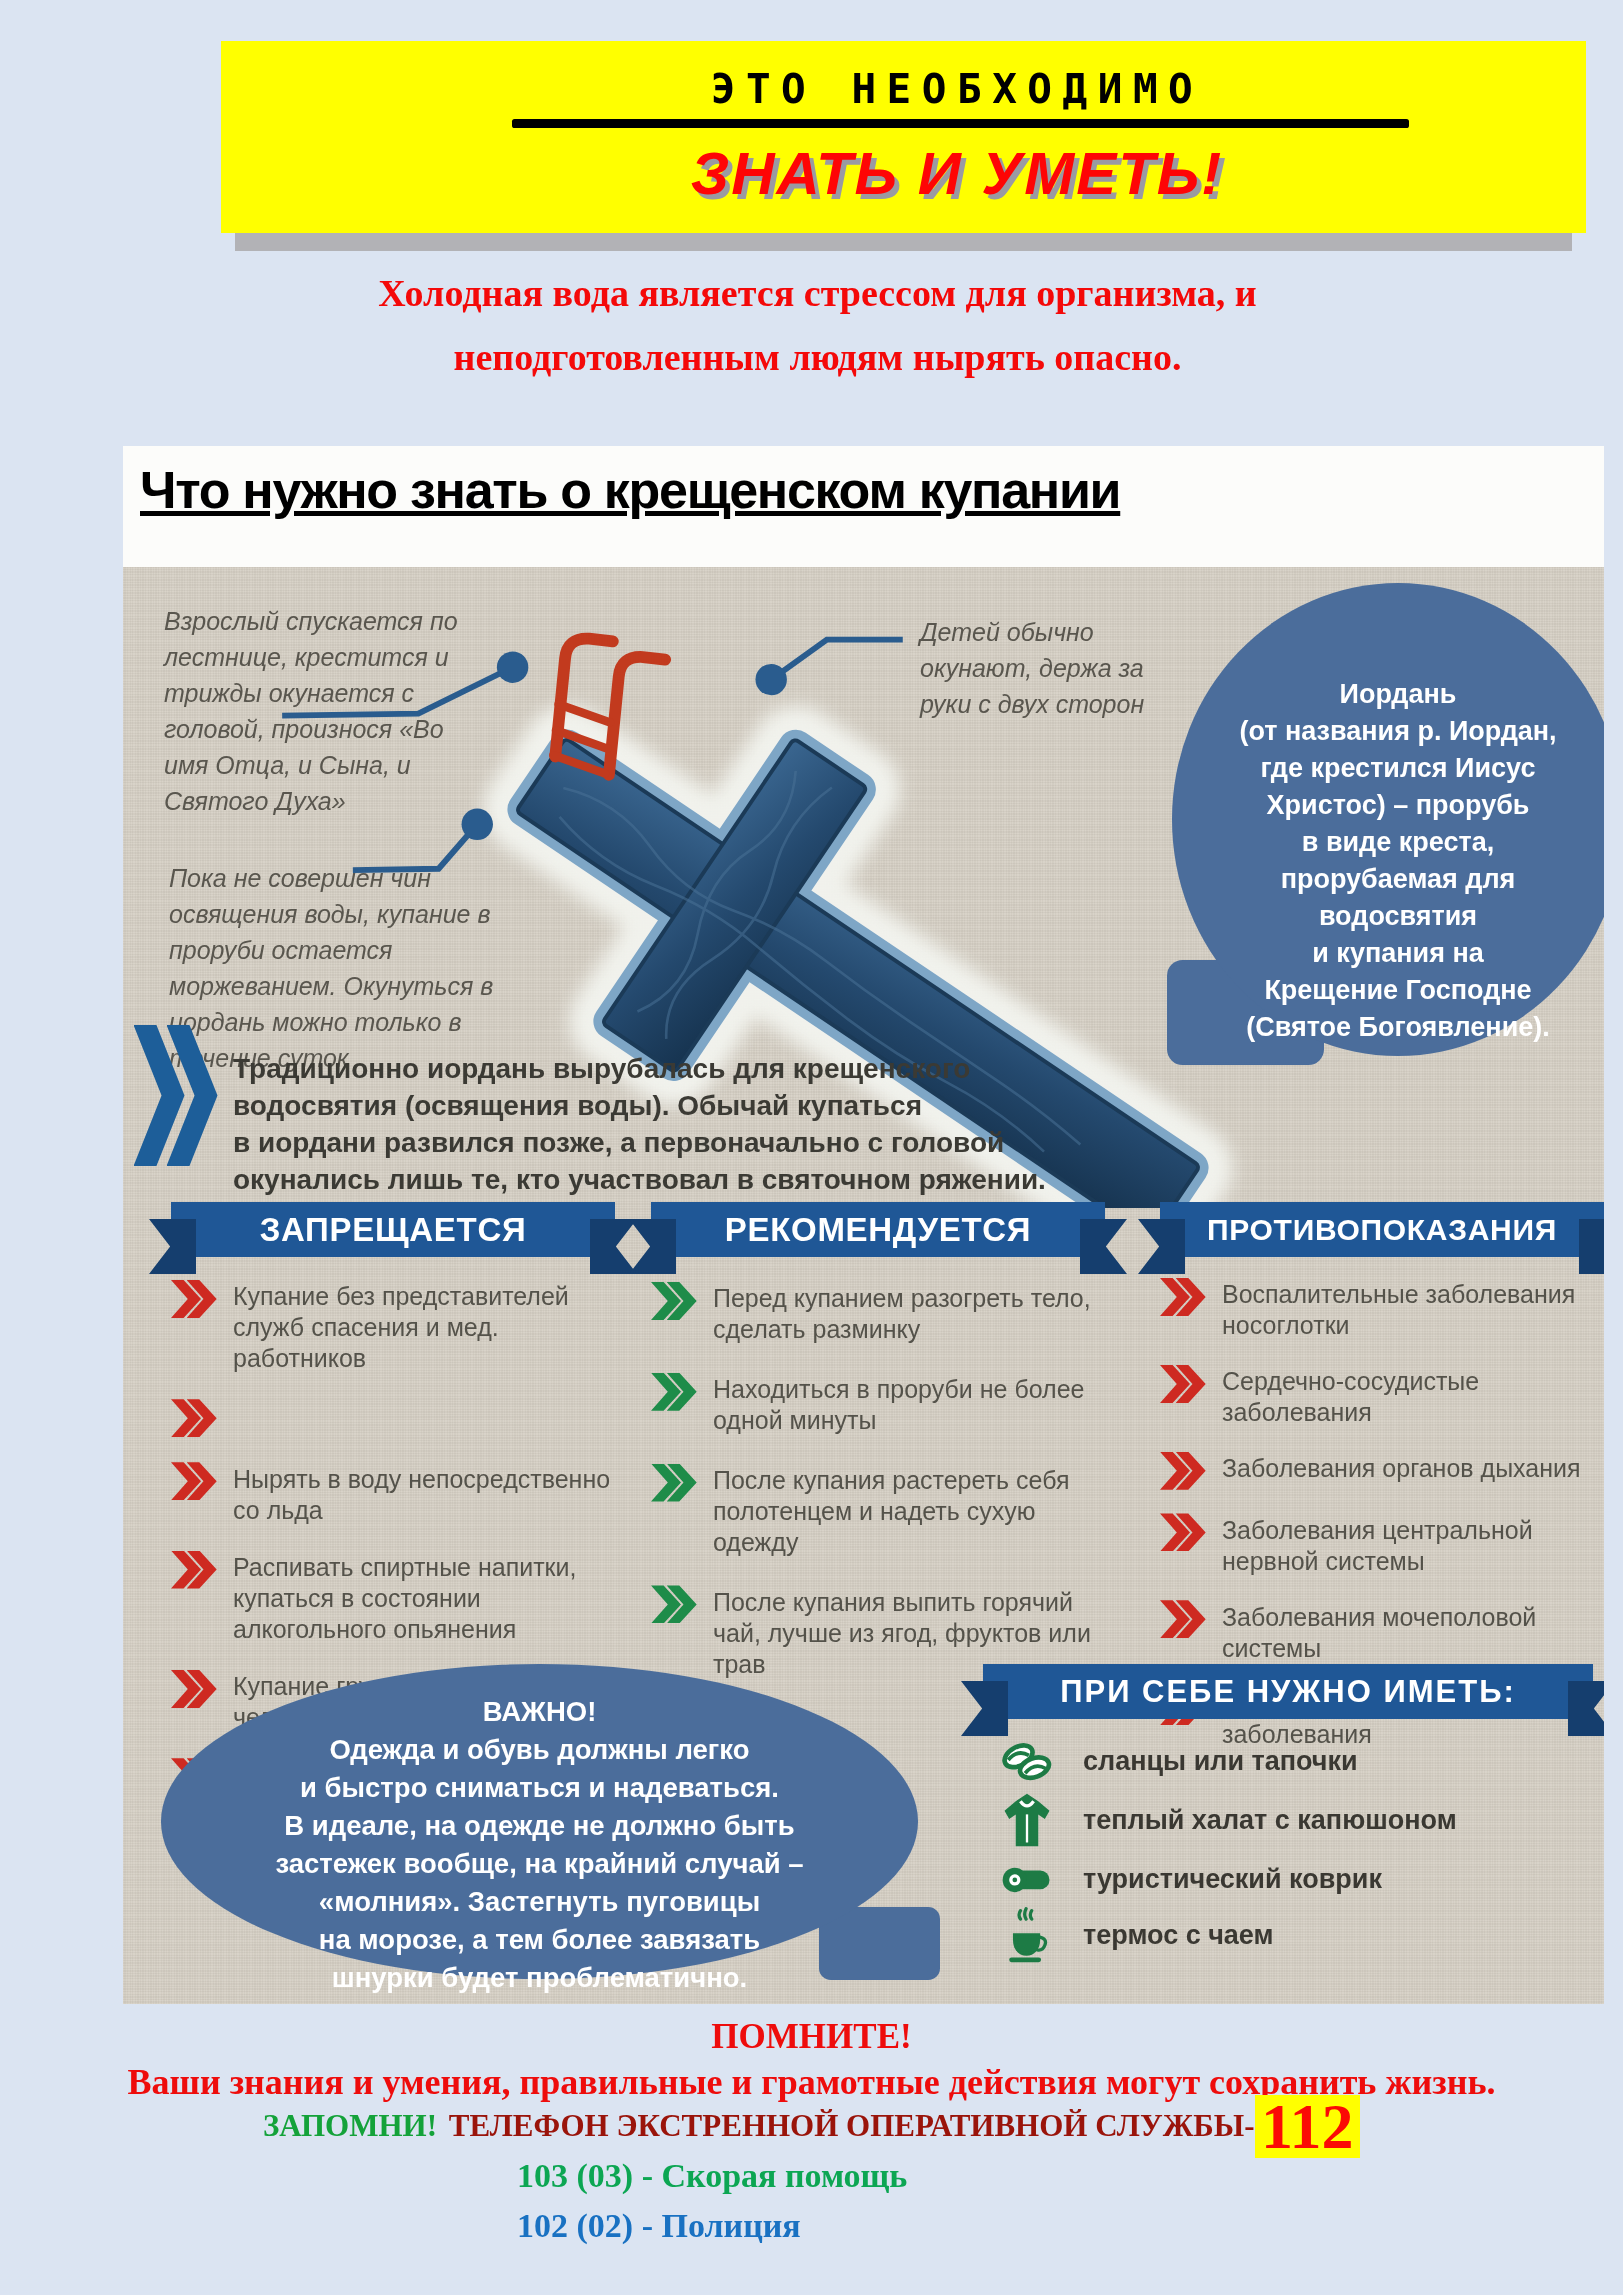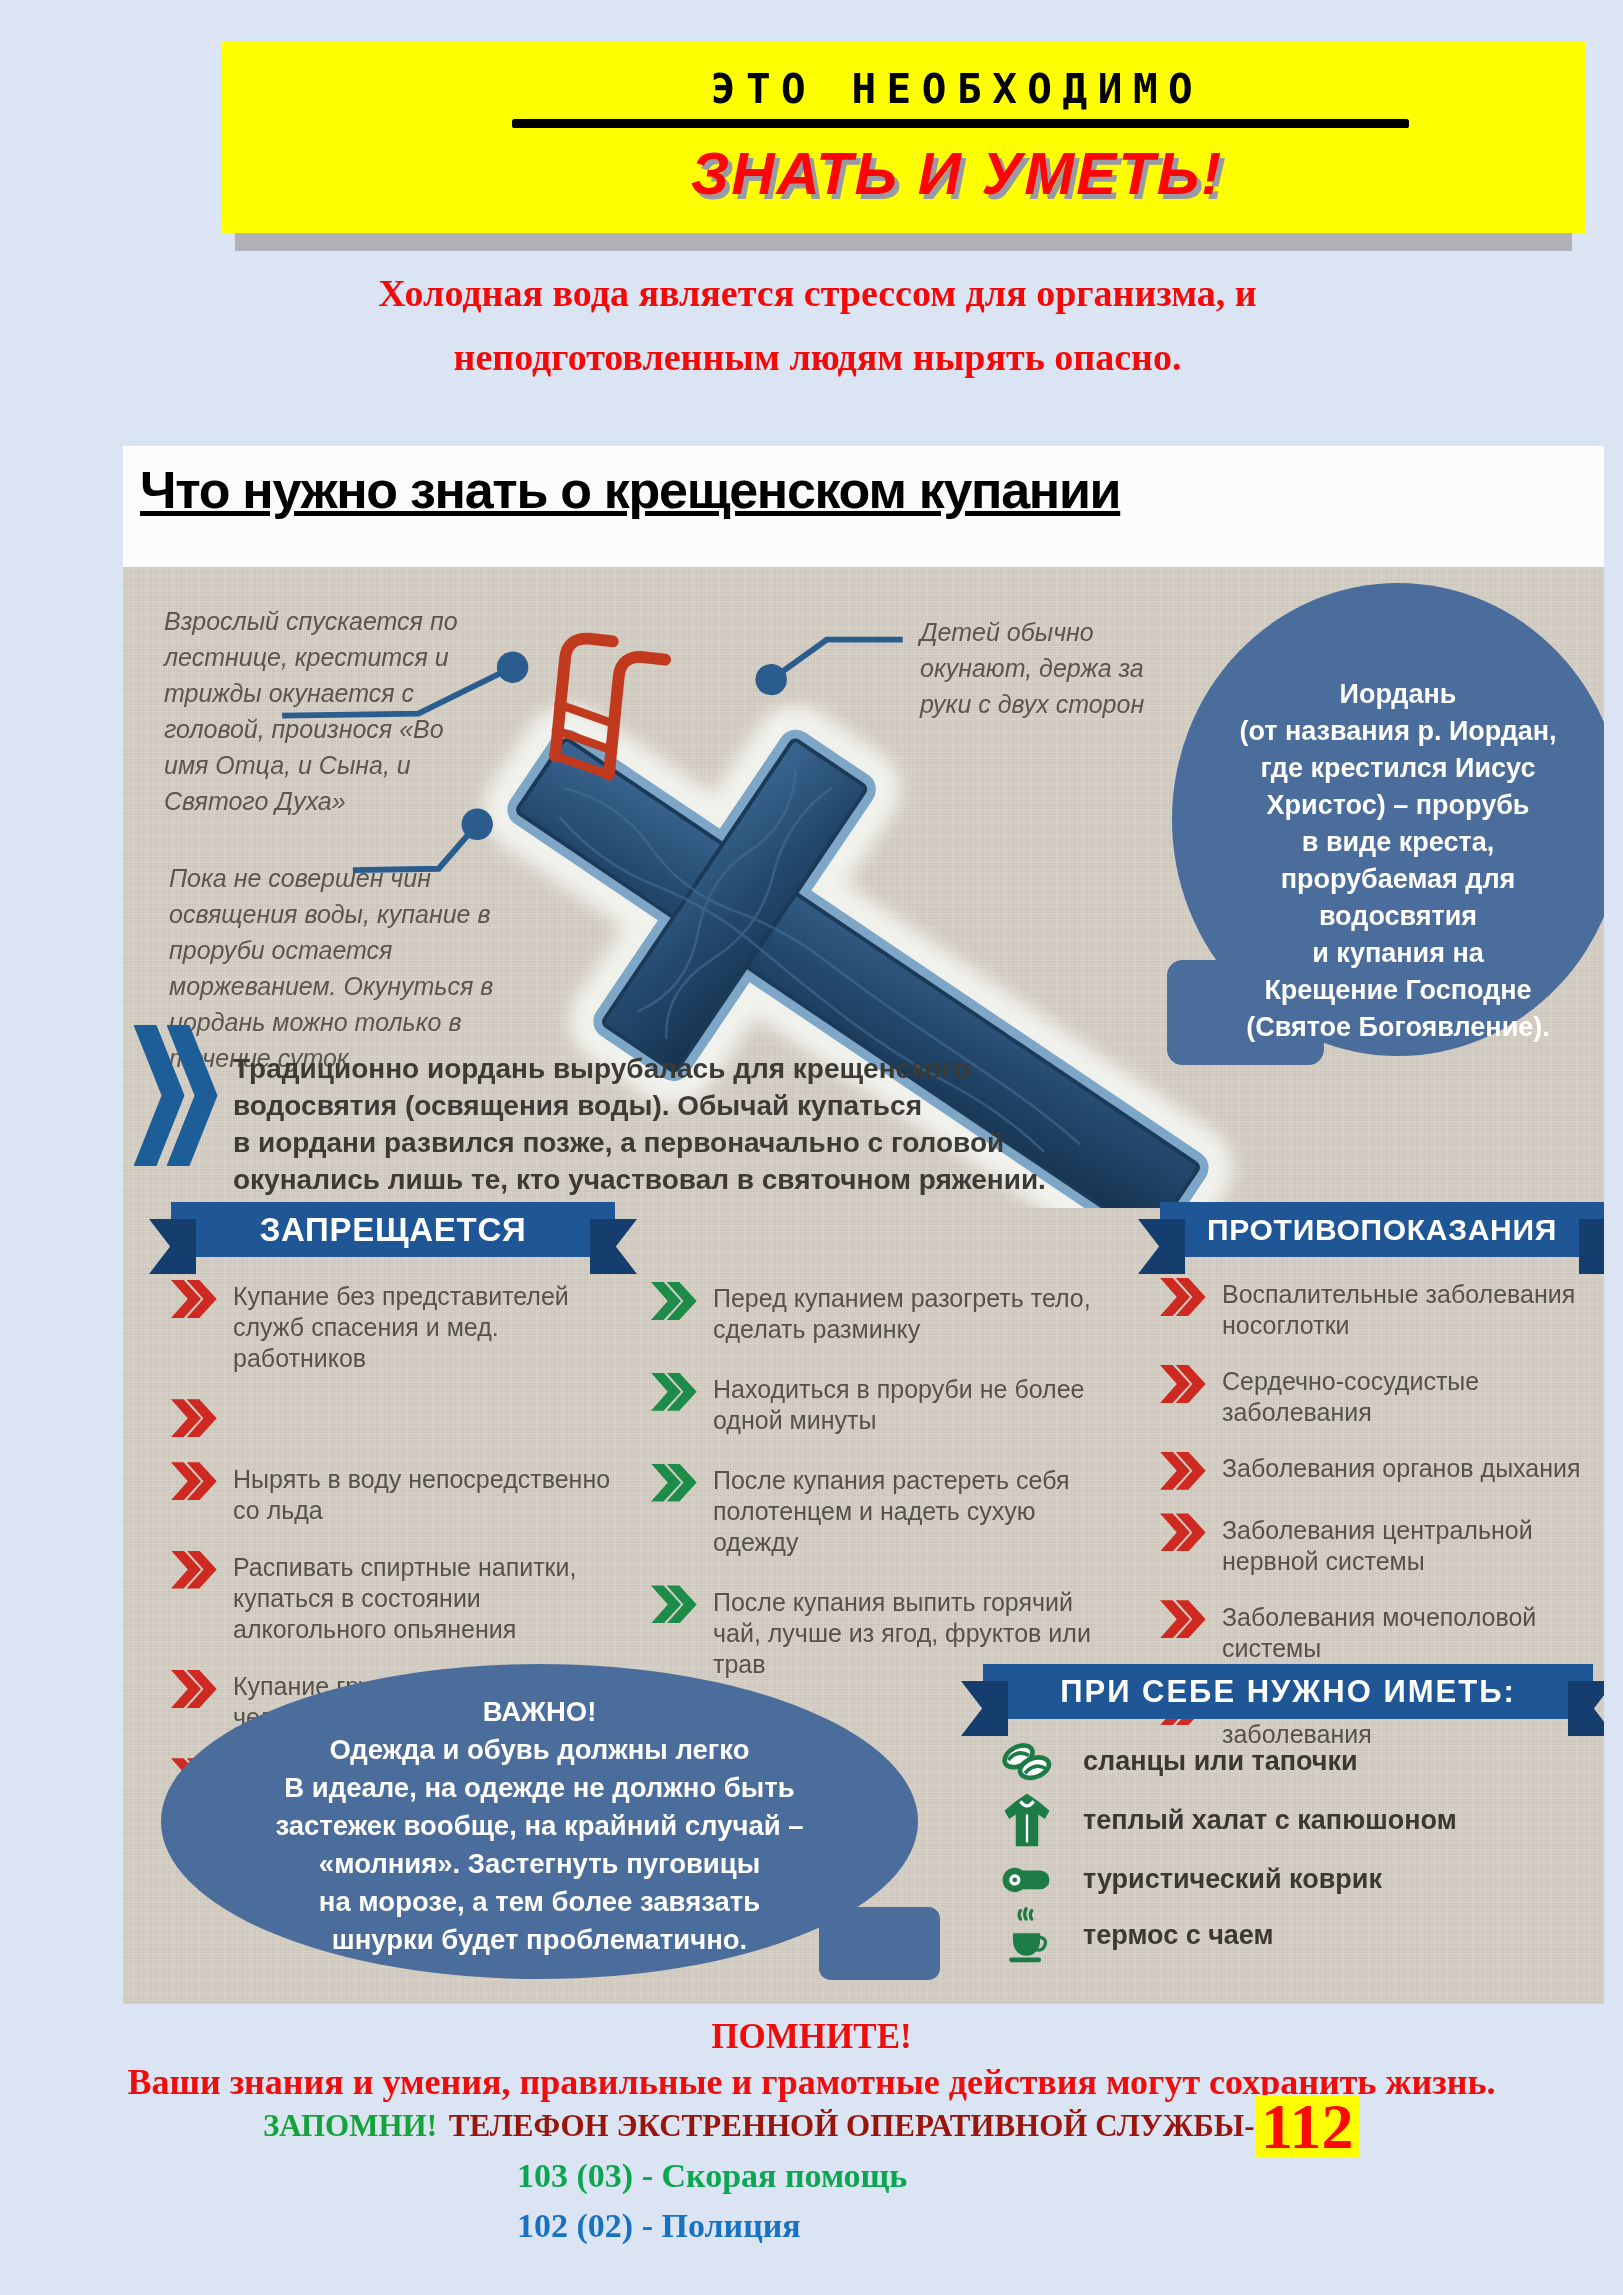--- a/index.html
+++ b/index.html
@@ -203,20 +203,23 @@
       <div class="tradition-text">
         <div>Традиционно иордань вырубалась для крещенского</div>
         <div>водосвятия (освящения воды). Обычай купаться</div>
         <div>в иордани развился позже, а первоначально с головой</div>
         <div>окунались лишь те, кто участвовал в святочном ряжении.</div>
       </div>
 
       <div class="ribbon ribbon-c1">
           <span>ЗАПРЕЩАЕТСЯ</span>
         </div>
+      <div class="ribbon ribbon-c2">
+          <span>РЕКОМЕНДУЕТСЯ</span>
+        </div>
       <div class="ribbon ribbon-c3">
           <span>ПРОТИВОПОКАЗАНИЯ</span>
         </div>
 
       <div class="items items-c1">
         <div class="item">
             <span class="chev chev-red">
               <i></i>
               <i></i>
             </span>
@@ -333,20 +336,21 @@
             <span class="txt">Кожно-венерические заболевания</span>
           </div>
       </div>
 
       <div class="imp">
         <div class="imp-tail"></div>
         <div class="imp-body"></div>
         <div class="imp-text">
           <div>ВАЖНО!</div>
           <div>Одежда и обувь должны легко</div>
+          <div>и быстро сниматься и надеваться.</div>
           <div>В идеале, на одежде не должно быть</div>
           <div>застежек вообще, на крайний случай –</div>
           <div>«молния». Застегнуть пуговицы</div>
           <div>на морозе, а тем более завязать</div>
           <div>шнурки будет проблематично.</div>
         </div>
       </div>
 
       <div class="ribbon ribbon-bring">
           <span>ПРИ СЕБЕ НУЖНО ИМЕТЬ:</span>

